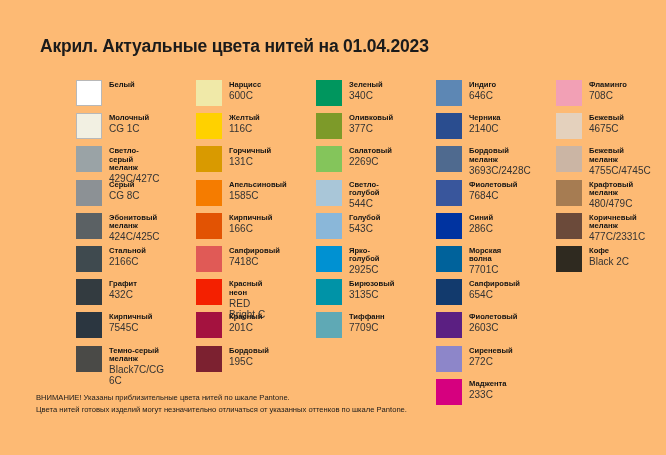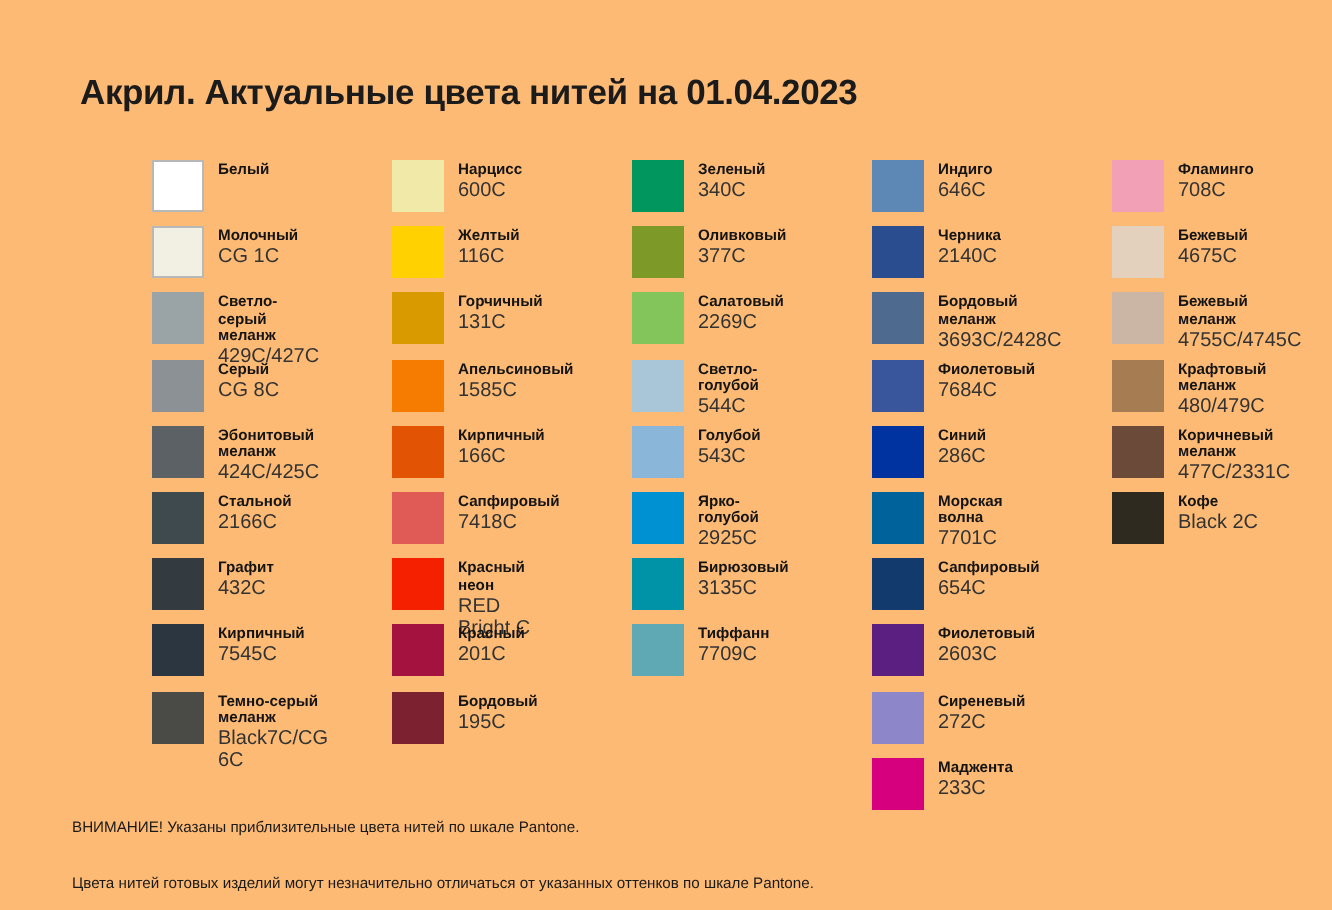--- a/index.html
+++ b/index.html
@@ -77,21 +77,21 @@
   }
   .footer {
     position: absolute;
     left: 36px;
     top: 392px;
     width: 600px;
     font-size: 7.6px;
     color: #1a1a1a;
     line-height: 1.55;
   }
-  .footer div { white-space: pre-line; margin-top: 16px; }
+  .footer div { white-space: pre-line; }
 </style>
 </head>
 <body>
 
 <div id="page">
 
   <div class="title">Акрил. Актуальные цвета нитей на 01.04.2023</div>
 
   <div class="grid">
 

